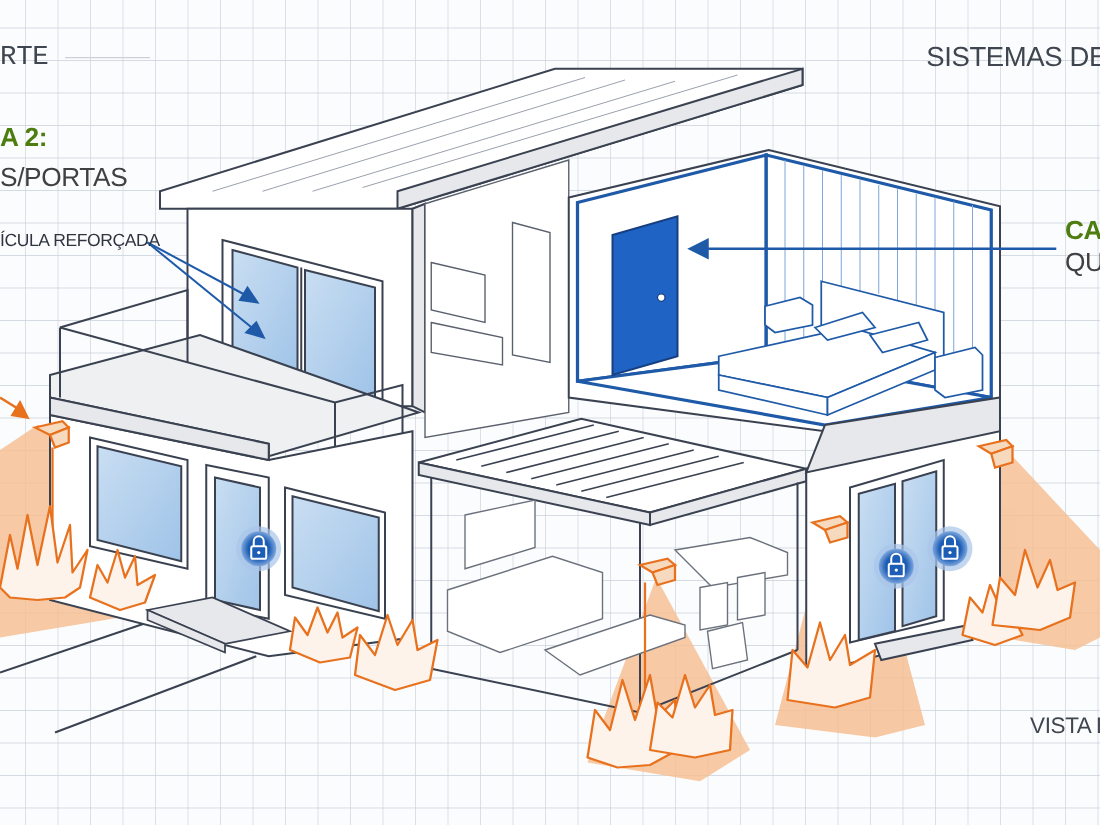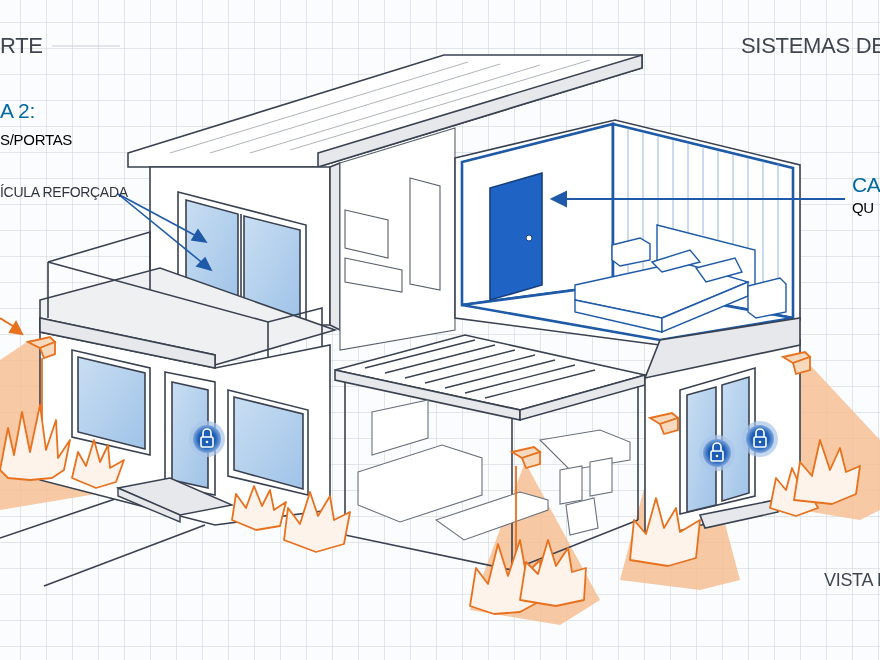--- a/index.html
+++ b/index.html
@@ -1,21 +1,21 @@
 <!DOCTYPE html>
 <html><head>
 <meta charset="utf-8">
 <style>
   html, body { margin:0; padding:0; }
   body { width:880px; height:660px; overflow:hidden; background:#fbfcfd; position:relative; font-family:"Liberation Sans", sans-serif; }
   #stage { position:absolute; left:0; top:0; width:880px; height:660px; }
   .label { position:absolute; white-space:nowrap; font-family:"Liberation Sans", sans-serif; letter-spacing:-0.3px; }
   .gray-title { color:#3f4650; font-size:22px; }
-  .blue-title { color:#0369a1; font-size:21px; font-weight:normal; }
-  .blue-sub { color:#000000; font-size:15px; }
+  .blue-title { color:#4d7c0f; font-size:21px; font-weight:bold; }
+  .blue-sub { color:#404040; font-size:21px; }
   .small-dark { color:#2f3540; font-size:14px;text-align:center; }
 </style>
 </head>
 <body>
 
 <svg id="stage" viewBox="0 0 880 660" xmlns="http://www.w3.org/2000/svg">
   <defs>
     <pattern id="grid" width="26" height="26" patternUnits="userSpaceOnUse" x="-6" y="-4">
       <path d="M26 0 L0 0 0 26" fill="none" stroke="#c9d0da" stroke-width="1"></path>
     </pattern>
@@ -244,20 +244,20 @@
         <circle r="14" fill="url(#lockG)"></circle>
       <rect x="-6" y="-2" width="12" height="10" rx="1.5" fill="none" stroke="#ffffff" stroke-width="1.6"></rect>
       <path d="M-4,-2 V-6 A4,4 0 0 1 4,-6 V-2" fill="none" stroke="#ffffff" stroke-width="1.6"></path>
       <circle cx="0" cy="3" r="1.3" fill="#ffffff"></circle>
     </g>
   </g>
 
   <line x1="52" y1="46" x2="120" y2="46" stroke="#c9d0da" stroke-width="1"></line>
 </svg>
 
-<div class="label gray-title" style="left:0px; top:33px;">RTE</div>
+<div class="label gray-title" style="left:0px; top:33px;font-family:Liberation Mono, monospace;">RTE</div>
 <div class="label blue-title" style="left:0px; top:99px;">A 2:</div>
 <div class="label blue-sub" style="left:0px; top:131px;">S/PORTAS</div>
 <div class="label small-dark" style="left:0px; top:184px;">ÍCULA REFORÇADA</div>
 <div class="label gray-title" style="left:741px; top:33px;">SISTEMAS DE</div>
 <div class="label blue-title" style="left:852px; top:173px;">CA</div>
 <div class="label blue-sub" style="left:852px; top:199px;">QU</div>
 <div class="label gray-title" style="left:824px; top:570px; font-size:18px;">VISTA E</div>
 
 </body></html>

